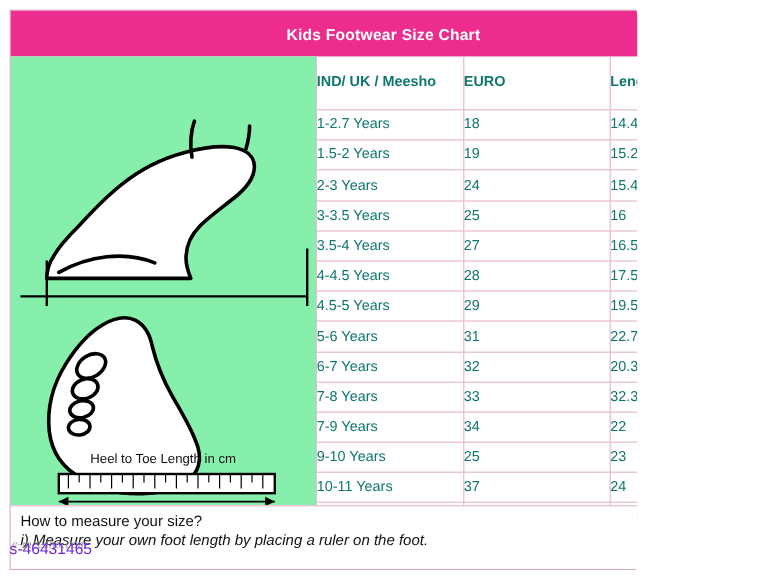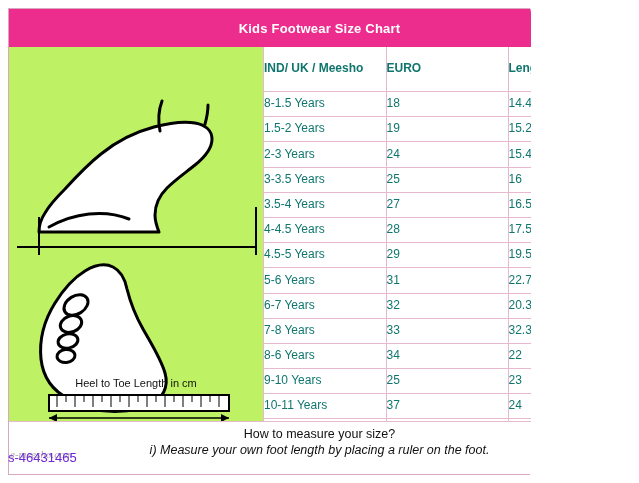--- a/index.html
+++ b/index.html
@@ -53,21 +53,21 @@
     height: 374px;
     display: flex;
     box-sizing: border-box;
   }
   .foot-panel {
     position: relative;
     width: 255px;
     height: 100%;
     border-right: 1px solid #e7b9cf;
     box-sizing: border-box;
-    background: #bef264;
+    background: #86efac;
   }
   .foot-svg {
     position: absolute;
     left: 0;
     top: 0;
   }
   .heel-label {
     position: absolute;
     left: 0;
     top: 330px;
@@ -123,21 +123,20 @@
   .footer {
     position: absolute;
     left: 0;
     top: 412px;
     width: 100%;
     height: 53px;
     border-top: 1px solid #e7b9cf;
     box-sizing: border-box;
     padding: 4px 8px 0 8px;
     background: #ffffff;
-    text-align: center;
   }
   .footer .q {
     font-size: 12.5px;
     color: #111111;
     margin: 1px 0 2px 0;
   }
   .footer .step {
     font-size: 12.5px;
     color: #111111;
     font-style: italic;
@@ -237,21 +236,21 @@
         <table class="size-table">
           <thead>
             <tr>
               <th>IND/ UK / Meesho</th>
               <th>EURO</th>
               <th>Length (cm)</th>
             </tr>
           </thead>
           <tbody>
             <tr>
-              <td>8-1.5 Years</td>
+              <td>1-2.7 Years</td>
               <td>18</td>
               <td>14.4</td>
             </tr>
             <tr>
               <td>1.5-2 Years</td>
               <td>19</td>
               <td>15.2</td>
             </tr>
             <tr>
               <td>2-3 Years</td>
@@ -287,21 +286,21 @@
               <td>6-7 Years</td>
               <td>32</td>
               <td>20.3</td>
             </tr>
             <tr>
               <td>7-8 Years</td>
               <td>33</td>
               <td>32.3</td>
             </tr>
             <tr>
-              <td>8-6 Years</td>
+              <td>7-9 Years</td>
               <td>34</td>
               <td>22</td>
             </tr>
             <tr>
               <td>9-10 Years</td>
               <td>25</td>
               <td>23</td>
             </tr>
             <tr>
               <td>10-11 Years</td>

